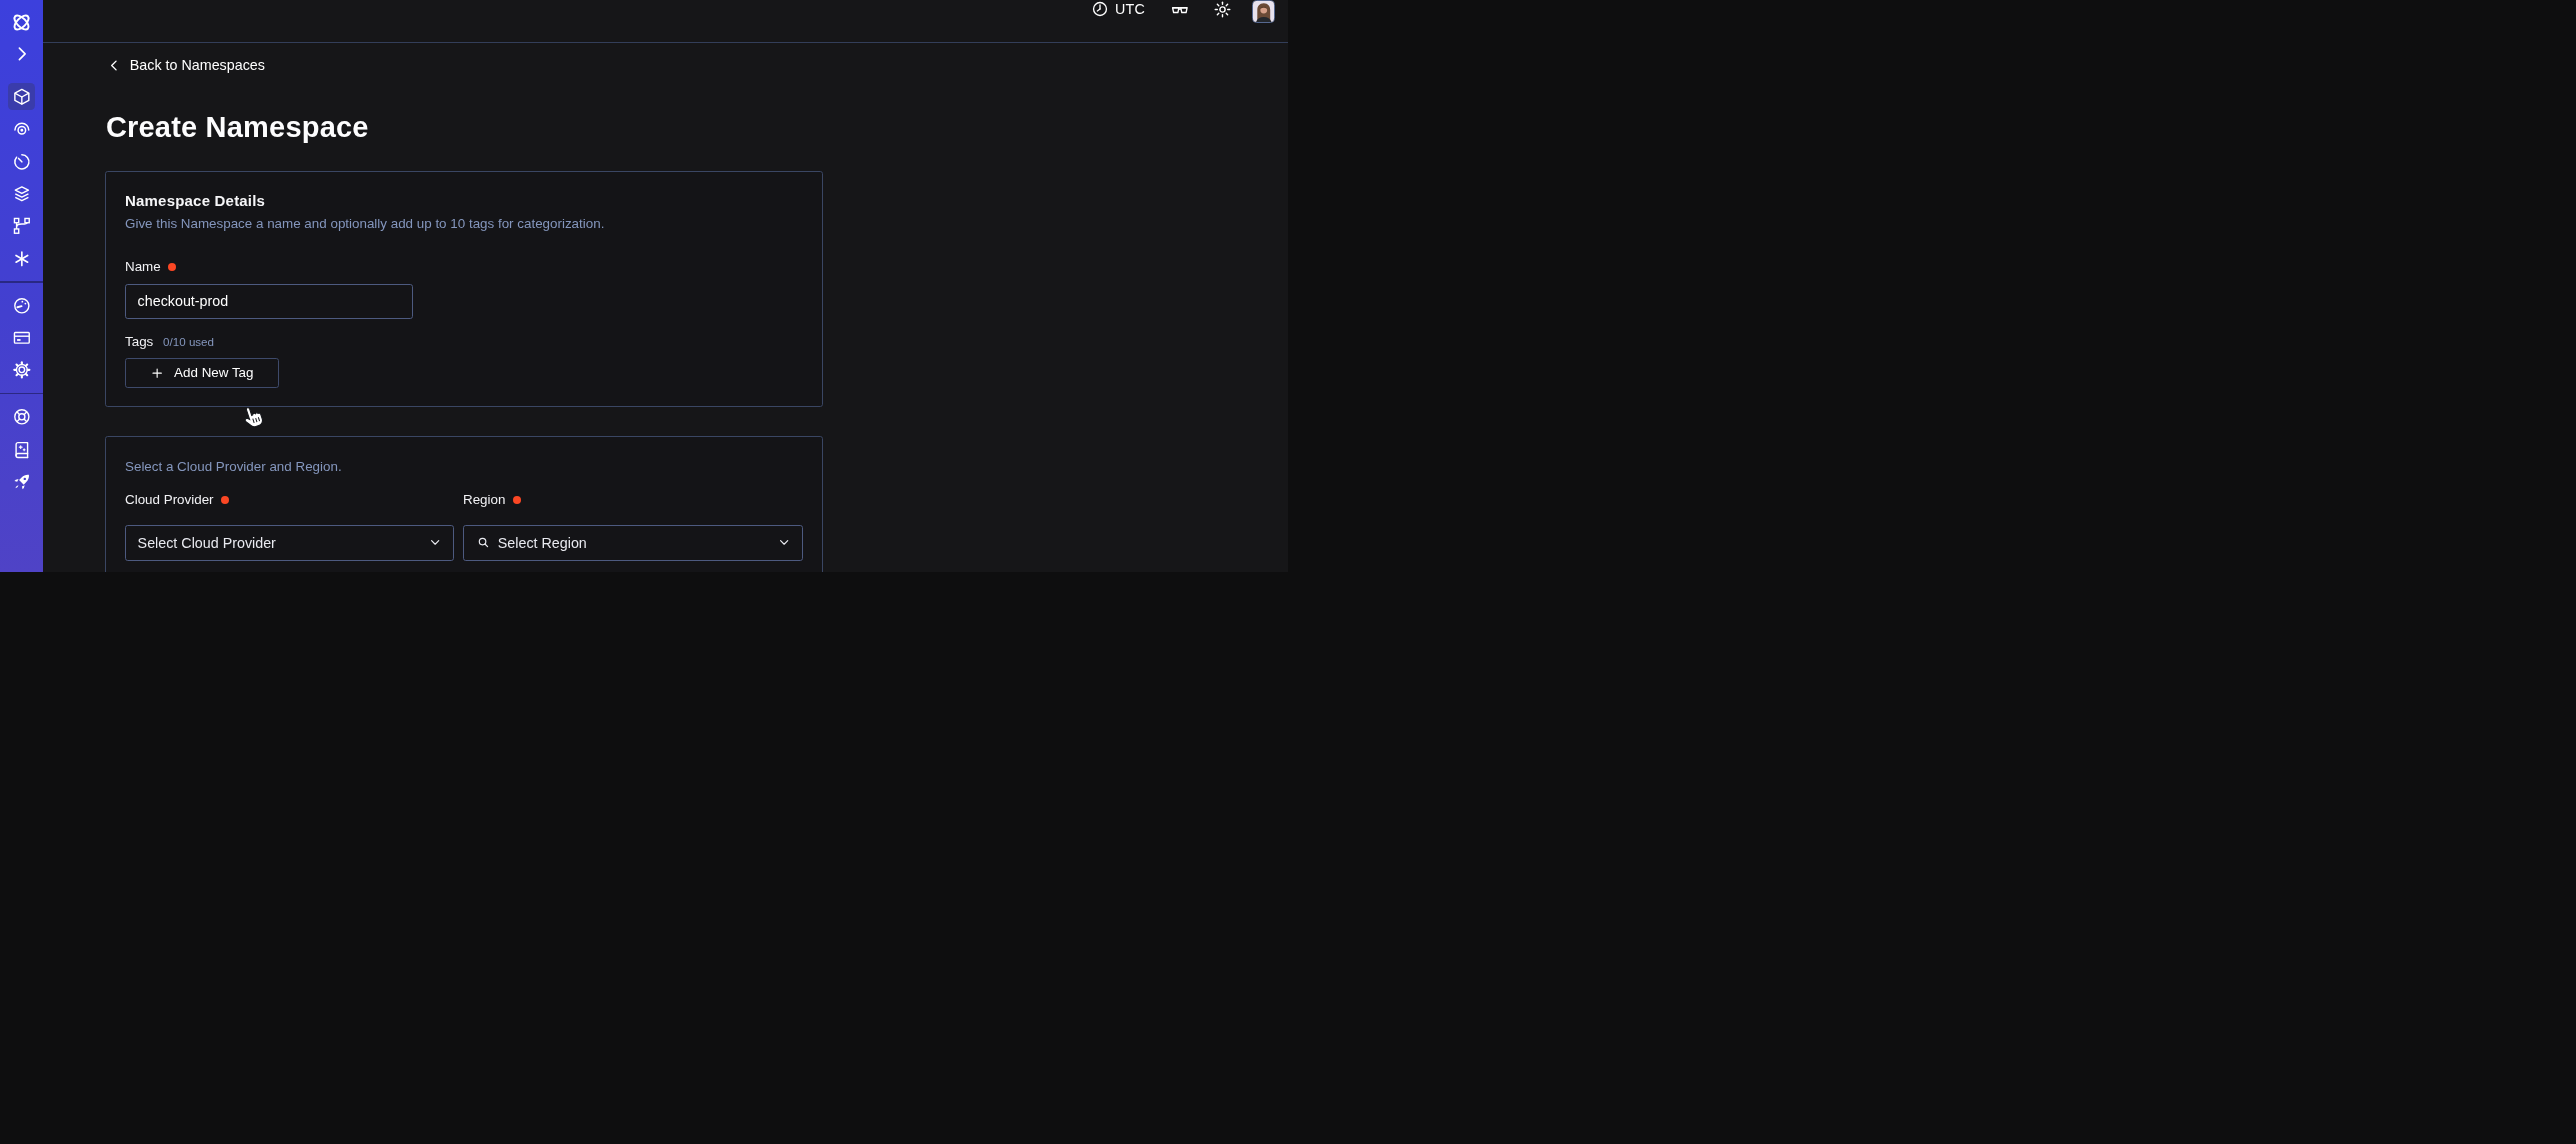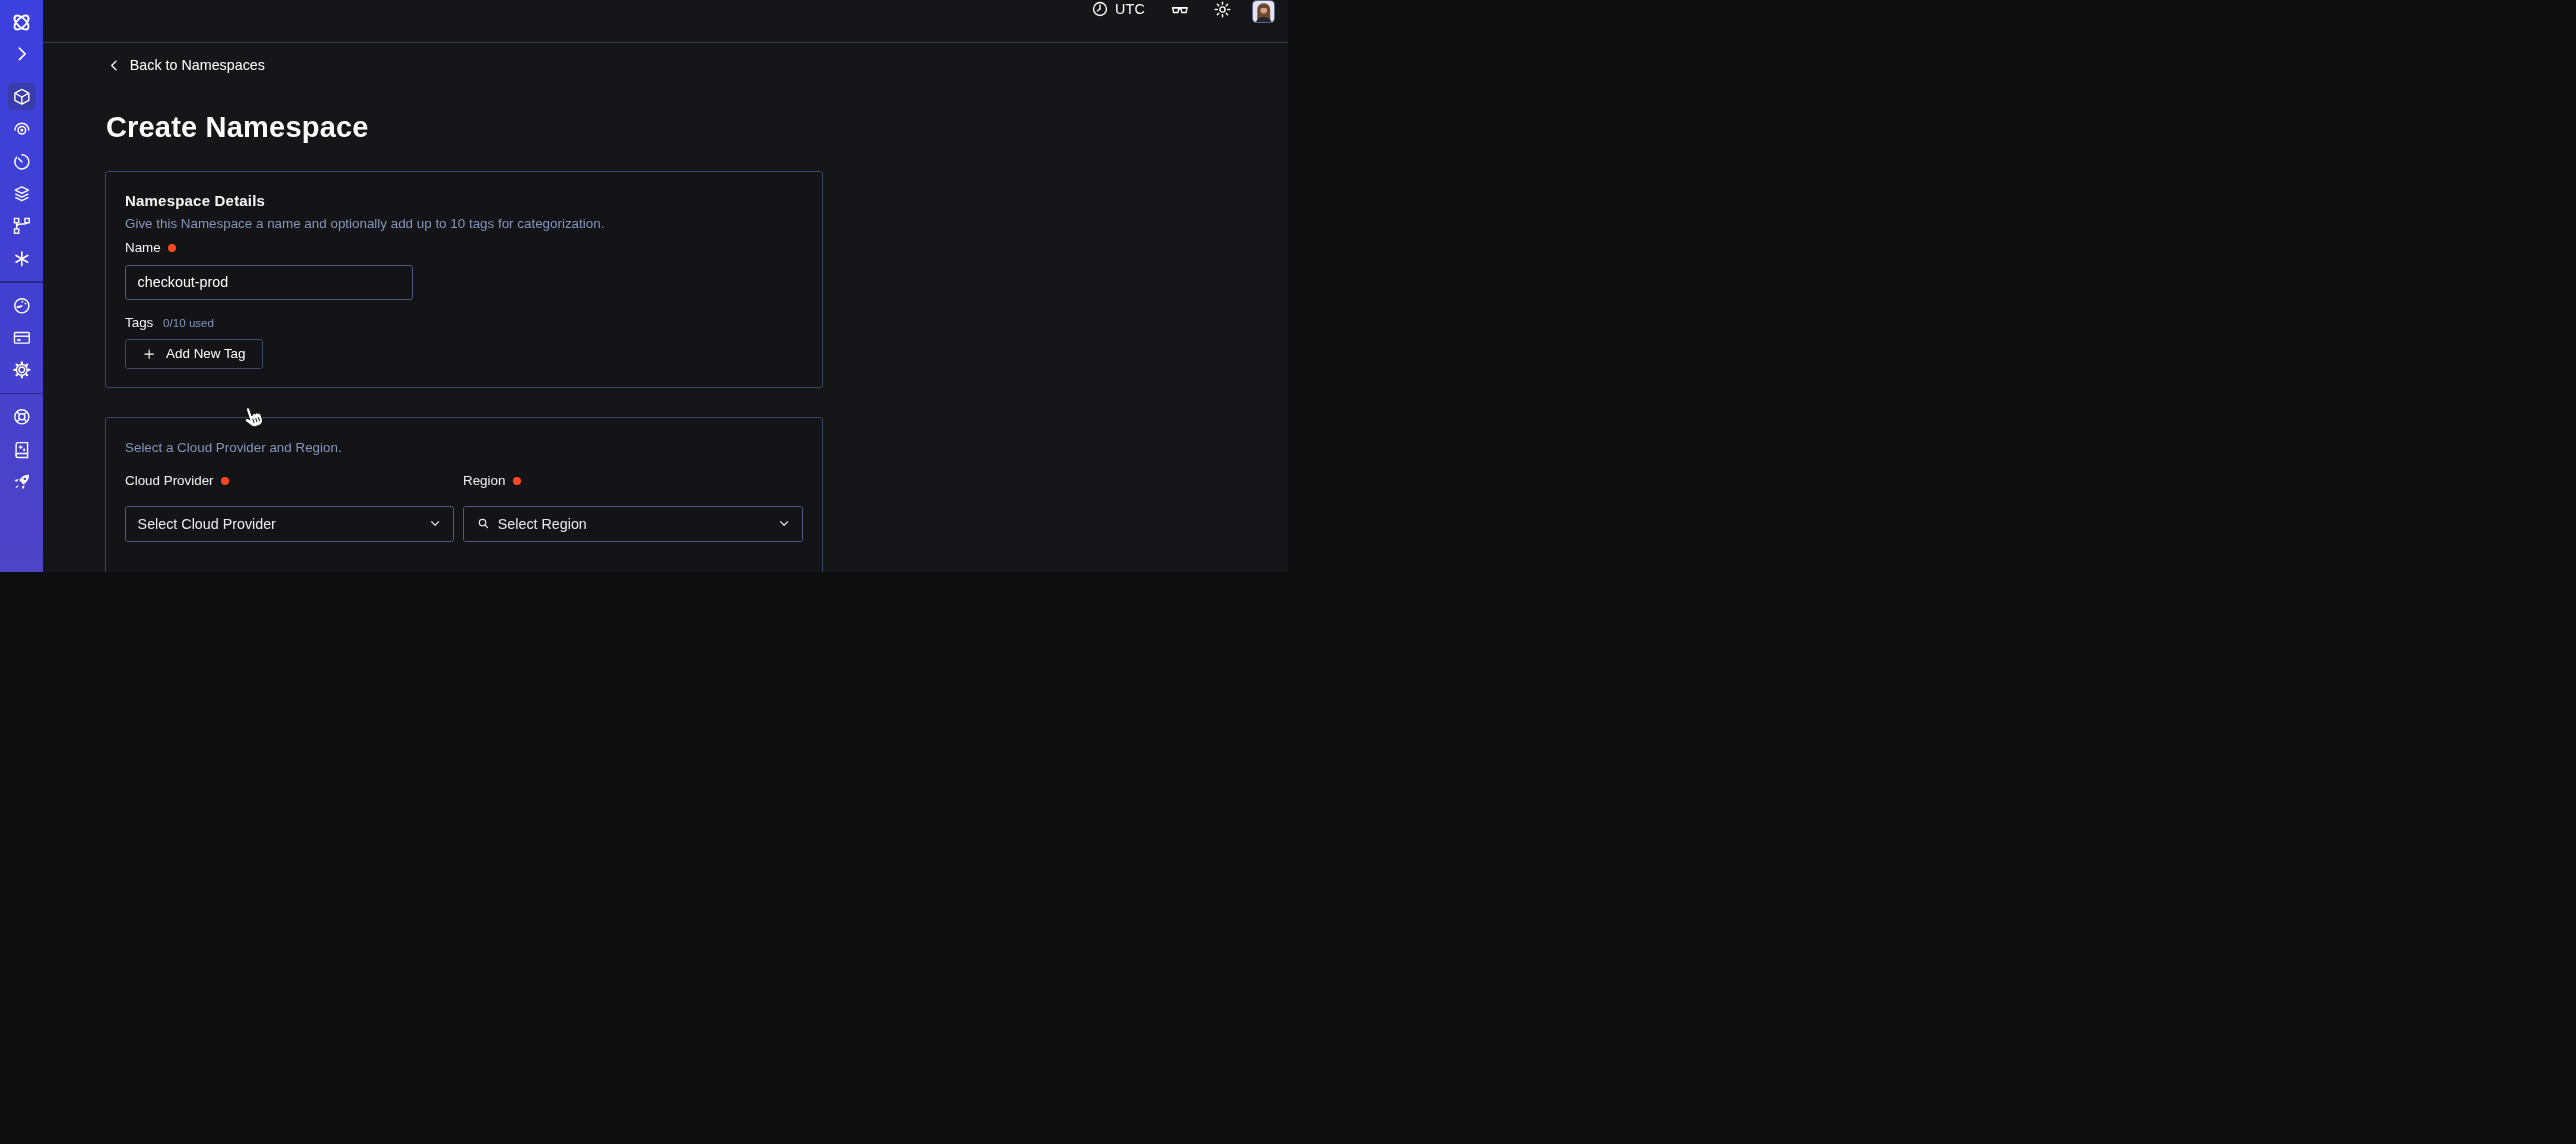--- a/index.html
+++ b/index.html
@@ -34,26 +34,26 @@
   h1.page-title { margin-left:0.9px; margin-top:36px; font-size:29px; line-height:30px; font-weight:700; letter-spacing:0.2px; color:#fdfdfe; }
 
   .card { width:718px; margin-top:29.5px; background:#141417; border:0.9px solid #3a4663; border-radius:2.7px; padding:18px 19px 18px 19px; }
   .card.second { margin-top:29px; height:358px; }
   .card h2 { font-size:15px; line-height:21.5px; font-weight:700; color:#f6f6f8; letter-spacing:0.2px; }
   .card .subtitle { margin-top:3.6px; font-size:13.4px; line-height:18px; color:#8496bd; }
 
   .field-label { display:flex; align-items:center; gap:7.2px; font-size:13.4px; line-height:18px; font-weight:500; color:#f2f2f5; }
   .req-dot { width:8px; height:8px; border-radius:50%; background:#fb4724; display:inline-block; }
 
-  .nd-name-row { margin-top:6px;align-items:center; }
+  .nd-name-row { margin-top:25px;align-items:center; }
   .text-input { margin-top:7.2px; display:block; width:288px; height:35px; background:transparent; border:0.9px solid #4d5a80; border-radius:2.7px;
     color:#fff; font-size:14.3px; padding:0 11.6px; font-family:inherit; outline:none; }
   .tags-row { margin-top:14.3px; display:flex; align-items:baseline; gap:9.8px; }
   .tags-usage { font-size:11.6px; color:#8496bd; }
-  .btn-outline { margin-top:7.2px; display:inline-flex; align-items:center; gap:9.8px; height:29.5px; padding:0 16px;
+  .btn-outline { margin-top:7.2px; display:inline-flex; align-items:center; gap:9.8px; height:29.5px; padding:0 24px;
     background:transparent; border:0.9px solid #3e4a6b; border-radius:2.7px; color:#fff; font-size:13.4px; font-weight:500; font-family:inherit; cursor:pointer; }
 
   .two-col { display:flex; gap:9px; margin-top:14.3px; }
   .col1 { width:329px; }
   .col2 { flex:1; }
   .select { margin-top:16px; height:36px; border:0.9px solid #4d5a80; border-radius:2.7px; display:flex; align-items:center;
     padding:0 10.7px 0 11.6px; gap:7.2px; cursor:pointer; background:transparent; }
   .select .sel-text { flex:1; font-size:14.3px; color:#e9eaf0; }
   .chev { flex:none; }
 

